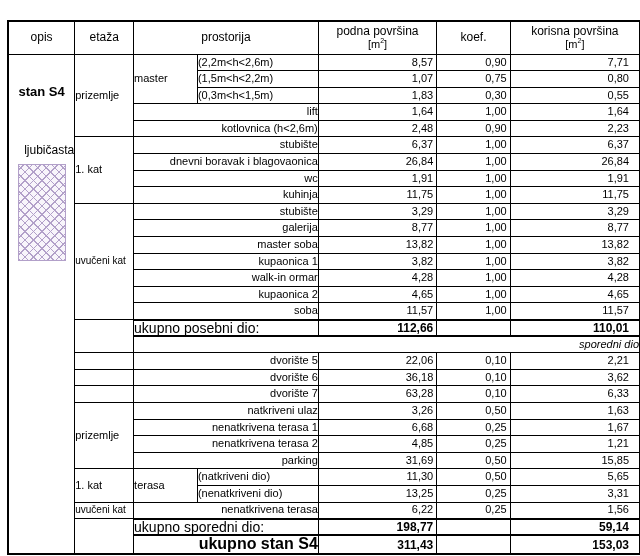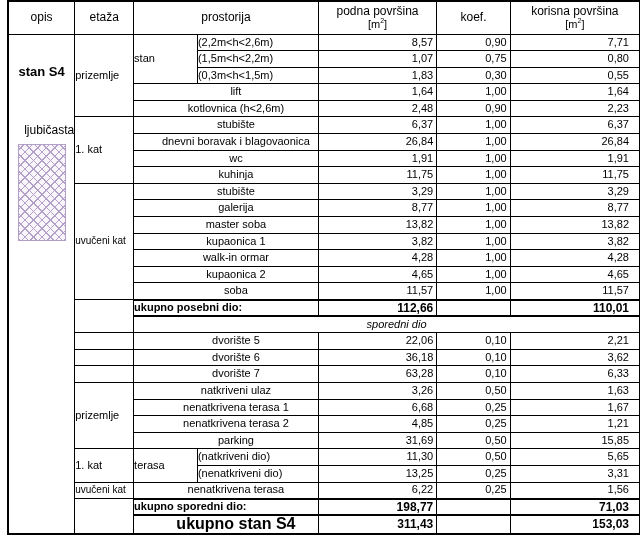--- a/index.html
+++ b/index.html
@@ -3,43 +3,43 @@
 <meta charset="utf-8">
 <style>
   html,body { margin:0; padding:0; }
   body {
     width:640px; height:556px; position:relative;
     background:#ffffff; color:#000;
     font-family:"Liberation Sans", sans-serif;
   }
   table {
     border-collapse:collapse; table-layout:fixed;
-    position:absolute; left:7px; top:0;
+    position:absolute; left:7px; top:20px;
     border-left:2px solid #000; border-top:2px solid #000;
     border-right:1px solid #000; border-bottom:2px solid #000;
   }
   td, th {
     border:1px solid #000; padding:0; overflow:hidden;
     white-space:nowrap; font-size:11px; font-weight:normal;
     line-height:1.05; vertical-align:middle;
   }
   thead tr { height:33px; }
   tbody tr { height:16.6px; }
   th { text-align:center; font-size:12px; }
   .unit { font-size:11px; }
   .unit sup { font-size:7px; }
-  .name { text-align:center; padding-left:20px; }
+  .name { text-align:right; padding-left:20px; }
   .c { text-align:left; }
   .num { text-align:right; padding-right:3px;padding-left:48px; }
   .kor { text-align:right; padding-right:10px;margin-left:48px; }
   .i { font-style:italic;margin-top:40px; }
   .small { font-size:10px; }
   .tt { border-top-width:2px; }
   .tb { border-bottom-width:2px; }
-  .total-label { font-weight:bold; font-size:11px; }
+  .total-label { font-weight:normal; font-size:14px; }
   .grand-label { font-weight:bold; font-size:16px; }
   .bnum { font-weight:bold; font-size:12px; }
   .opis-cell { vertical-align:top; text-align:center; }
   .opis-name { font-weight:bold; font-size:13px; margin-top:30px; }
   .opis-color { font-size:12px; margin-top:46px;text-align:right; }
   .swatch {
     width:46px; height:95px; margin:7px auto 0;
     border:1px solid var(--swl);
     background-color:var(--swbg);
     background-image:
@@ -77,21 +77,21 @@
     </tr>
   </thead>
   <tbody>
     <tr>
       <td class="opis-cell" rowspan="30">
         <div class="opis-name">stan S4</div>
         <div class="opis-color">ljubičasta</div>
         <div class="swatch" style="--swl: #b2a0c9; --swbg: #f8f5fb;"></div>
       </td>
       <td class="c" rowspan="5">prizemlje</td>
-      <td class="c" rowspan="3">stan</td>
+      <td class="c" rowspan="3">master</td>
       <td class="c">(2,2m&lt;h&lt;2,6m)</td>
       <td class="num">8,57</td>
       <td class="num">0,90</td>
       <td class="kor">7,71</td>
     </tr>
     <tr>
       <td class="c">(1,5m&lt;h&lt;2,2m)</td>
       <td class="num">1,07</td>
       <td class="num">0,75</td>
       <td class="kor">0,80</td>
@@ -257,21 +257,21 @@
       <td class="name" colspan="2">nenatkrivena terasa</td>
       <td class="num">6,22</td>
       <td class="num">0,25</td>
       <td class="kor">1,56</td>
     </tr>
     <tr>
       <td rowspan="2"></td>
       <td class="c total-label tt" colspan="2">ukupno sporedni dio:</td>
       <td class="num bnum tt">198,77</td>
       <td class="tt"></td>
-      <td class="kor bnum tt">71,03</td>
+      <td class="kor bnum tt">59,14</td>
     </tr>
     <tr>
       <td class="name grand-label tt" colspan="2">ukupno stan S4</td>
       <td class="num bnum tt">311,43</td>
       <td class="tt"></td>
       <td class="kor bnum tt">153,03</td>
     </tr>
   </tbody>
 </table>
 

